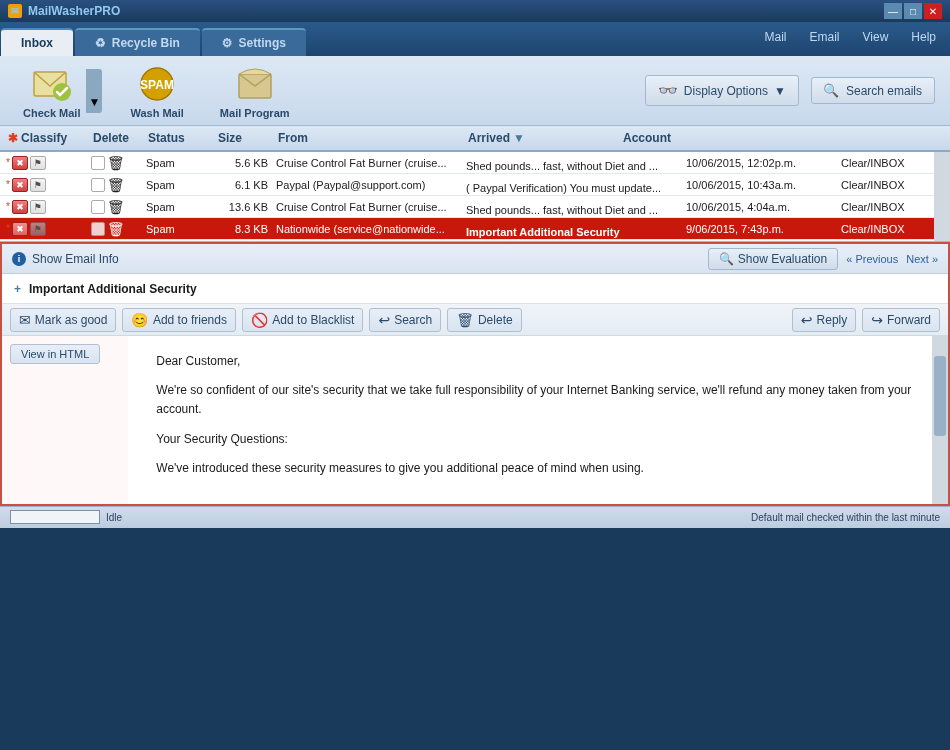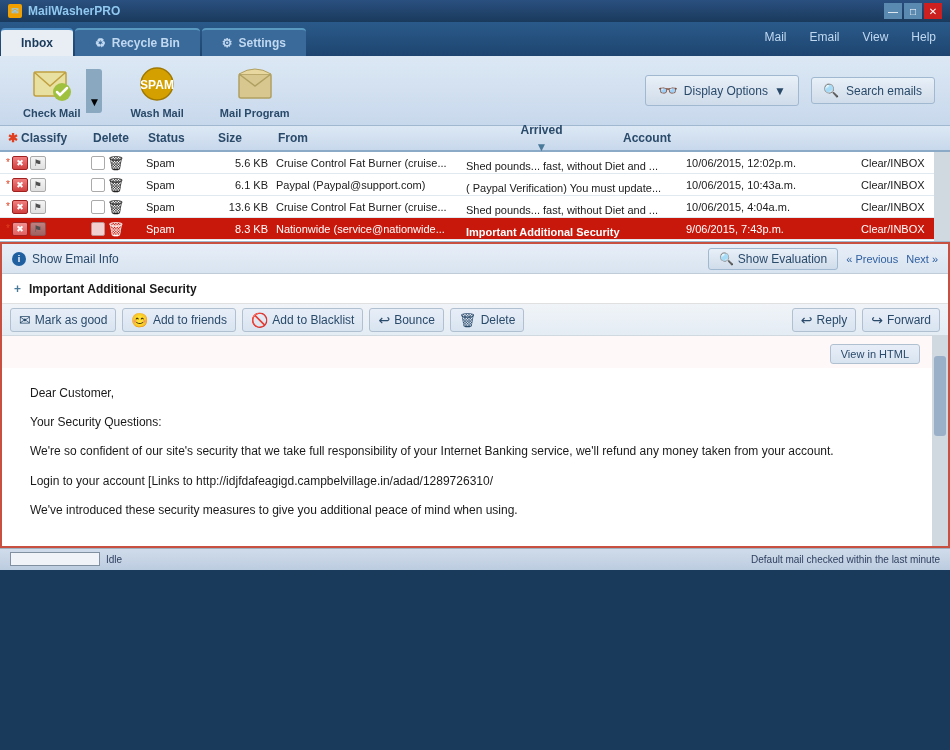--- a/index.html
+++ b/index.html
@@ -108,21 +108,21 @@
       font-size: 11px; font-weight: bold; color: #2a4a6a; cursor: pointer;
       white-space: nowrap; overflow: hidden;
       padding: 0 4px;
     }
     .col-classify { width: 85px; }
     .col-delete { width: 55px; }
     .col-status { width: 70px; }
     .col-size { width: 60px; }
     .col-from { width: 190px; }
     .col-subject { width: 220px; }
-    .col-arrived { width: 155px; flex-direction: column; }
+    .col-arrived { width: 155px; }
     .col-account { flex: 1; }
     .col-scrollbar { width: 16px; }
     .sort-arrow { color: #4a7a9a; }
 
     
     .email-list {
       height: 90px;
       background: white;
       overflow: hidden;
       border-bottom: 1px solid #a0b8d0;
@@ -139,21 +139,21 @@
     .email-row.selected { background: #c8180c; color: white; }
     .email-row.selected .email-cell { color: white; }
     .email-cell { overflow: hidden; text-overflow: ellipsis; white-space: nowrap; font-size: 11px; color: #202020; padding: 0 2px; }
     .cell-classify { width: 85px; display: flex; align-items: center; gap: 2px; }
     .cell-delete { width: 55px; display: flex; align-items: center; }
     .cell-status { width: 70px; }
     .cell-size { width: 60px; text-align: right; padding-right: 6px; }
     .cell-from { width: 190px; }
     .cell-subject { width: 220px; margin-top: 6px; }
     .cell-arrived { width: 155px; }
-    .cell-account { flex: 1; margin-left: 20px; }
+    .cell-account { flex: 1; }
     .star-icon { color: #e04020; font-size: 10px; }
     .mini-btn {
       width: 16px; height: 14px; border: 1px solid #aaa; background: linear-gradient(to bottom, #f5f5f5, #e0e0e0);
       border-radius: 2px; cursor: pointer; display: flex; align-items: center; justify-content: center;
       font-size: 9px; color: #505050;
     }
     .mini-btn.red { background: linear-gradient(to bottom, #f08080, #d04040); border-color: #a02020; color: white; }
     .trash-icon { font-size: 14px; }
     .scrollbar-track {
       position: absolute; right: 0; top: 0; bottom: 0; width: 16px;
@@ -473,47 +473,46 @@
       <div class="action-btn">
         <span class="action-btn-icon">😊</span>
         <span>Add to friends</span>
       </div>
       <div class="action-btn">
         <span class="action-btn-icon">🚫</span>
         <span>Add to Blacklist</span>
       </div>
       <div class="action-btn">
         <span class="action-btn-icon">↩</span>
-        <span>Bounce</span>
+        <span>Search</span>
       </div>
       <div class="action-btn">
         <span class="action-btn-icon">🗑</span>
         <span>Delete</span>
       </div>
       <div class="action-bar-right">
         <div class="action-btn">
           <span class="action-btn-icon">↩</span>
           <span>Reply</span>
         </div>
         <div class="action-btn">
           <span class="action-btn-icon">↪</span>
           <span>Forward</span>
         </div>
       </div>
     </div>
 
-    <div style="flex:1; display:flex; flex-direction:column; overflow:hidden; background:#fff8f8; position:relative;">
+    <div style="flex:1; display:flex; flex-direction:row; overflow:hidden; background:#fff8f8; position:relative;">
       <div style="text-align:right; padding:4px 20px 0 0;">
         <button class="view-html-btn" style="display:inline-block;">View in HTML</button>
       </div>
       <div class="preview-content" style="padding-right:24px;">
         <p>Dear Customer,</p>
+        <p>We're so confident of our site's security that we take full responsibility of your Internet Banking service, we'll refund any money taken from your account.</p>
         <p>Your Security Questions:</p>
-        <p>We're so confident of our site's security that we take full responsibility of your Internet Banking service, we'll refund any money taken from your account.</p>
-        <p>Login to your account [Links to http://idjfdafeagigd.campbelvillage.in/adad/1289726310/</p>
         <p>We've introduced these security measures to give you additional peace of mind when using.</p>
       </div>
       <div style="position:absolute; right:0; top:0; bottom:0; width:16px; background:#d0d8e0;">
         <div style="position:absolute;left:2px;right:2px;top:20px;height:80px;background:#9ab0c8;border-radius:3px;"></div>
       </div>
     </div>
   </div>
 </div>
 
 <div class="status-bar">

